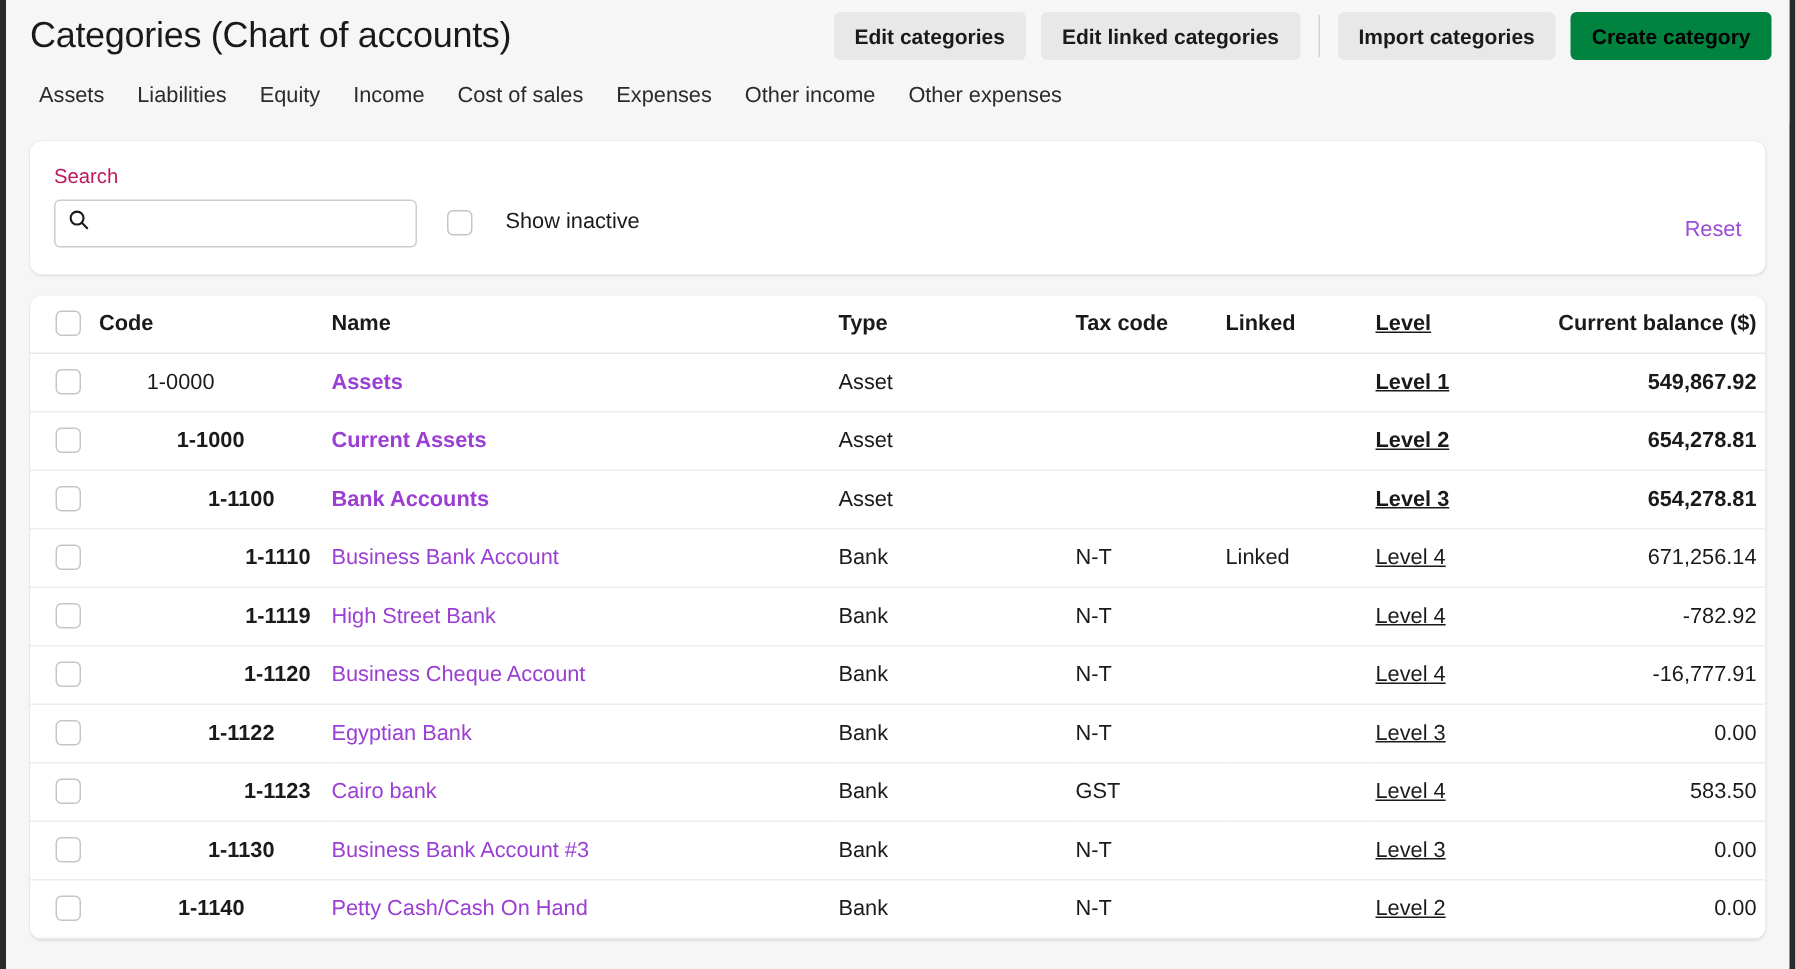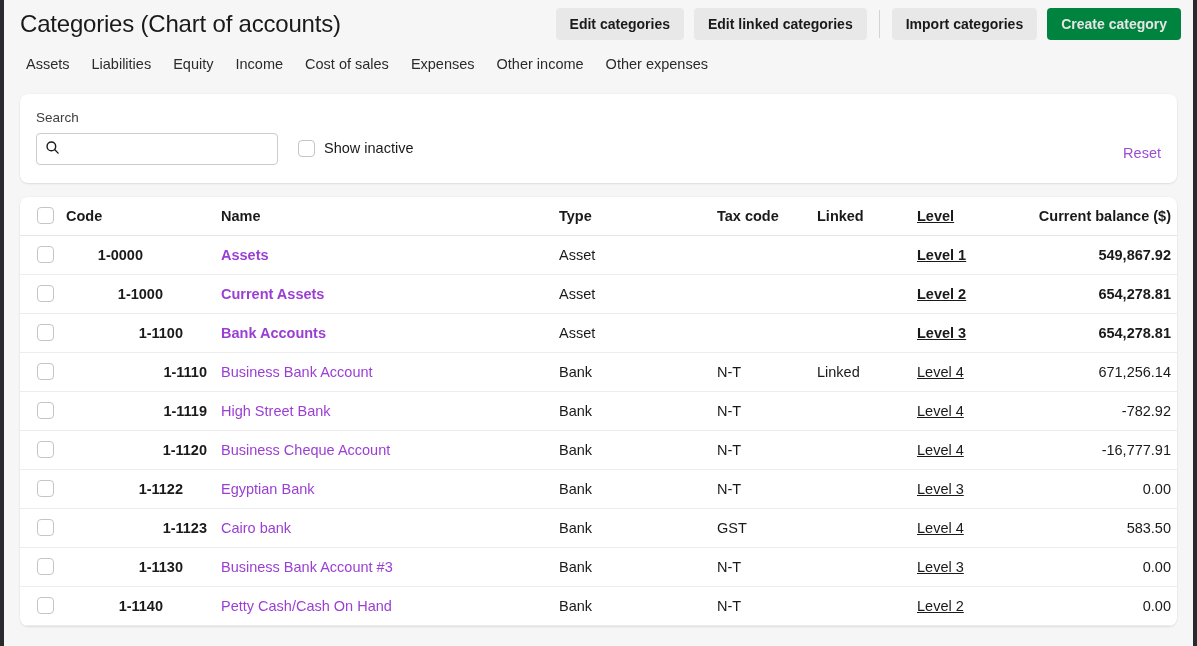--- a/index.html
+++ b/index.html
@@ -52,21 +52,21 @@
     cursor: pointer;
     white-space: nowrap;
     line-height: 16px;
   }
   .btn-secondary {
     background: #e8e8e9;
     color: #1a1a1a;
   }
   .btn-primary {
     background: #00833e;
-    color: #e5e5e5;
+    color: #000000;
   }
   .btn-divider {
     width: 1px;
     height: 28px;
     background: #d4d4d6;
     margin: 0 2px;
   }
 
   
   .tabs {
@@ -112,21 +112,21 @@
   .search-card {
     margin-top: 12px;
     padding: 16px 16px 18px 16px;
     position: relative;
     display: flex;
     align-items: flex-start;
   }
   .search-block { display: flex; flex-direction: column; }
   .search-label {
     font-size: 13.5px;
-    color: #404040;
+    color: #be185d;
     margin-bottom: 7px;
     line-height: 16px;
   }
   .search-field {
     width: 242px;
     height: 32px;
     border: 1px solid #c9ccd1;
     border-radius: 4px;
     display: flex;
     align-items: center;
@@ -140,21 +140,21 @@
     font-family: "Liberation Sans", sans-serif;
     flex: 1;
     margin-left: 6px;
     color: #1a1a1a;
     background: transparent;
   }
   .mag-icon { display: block; }
   .inactive-wrap {
     display: flex;
     align-items: center;
-    gap: 9px;
+    gap: 22px;
     margin-left: 20px;
     margin-top: 29px;
   }
   .cb {
     width: 17px;
     height: 17px;
     border: 1.4px solid #c2c5ca;
     border-radius: 4px;
     background: #fff;
     flex: none;
@@ -212,21 +212,21 @@
   .col-link { width: 100px; }
   .col-level{ width: 121px; text-decoration: underline; }
   .col-bal  { width: 147px; text-align: right !important; padding-right: 14px !important; margin-left: 12px; }
 
   td.col-code, th.col-code { padding-right: 14px !important; }
   td.col-code { text-align: right; }
   .code-cell {
     display: block;
     text-align: right;
   }
-  .lvl1 { font-weight: 700; padding-right: 64px; }
+  .lvl1 { font-weight: 400; padding-right: 64px; }
   .lvl2 { font-weight: 700; padding-right: 44px; }
   .lvl3 { font-weight: 700; padding-right: 24px; }
   .lvl4 { font-weight: 700; padding-right: 0px; }
   td.col-level .lvlval { font-weight: 700; }
   td.col-level .lvlval.reg { font-weight: 400; }
   td.col-bal .balval { font-weight: 700; }
   td.col-bal .balval.reg { font-weight: 400; }
 
   .name-link {
     color: #9b3fd4;

